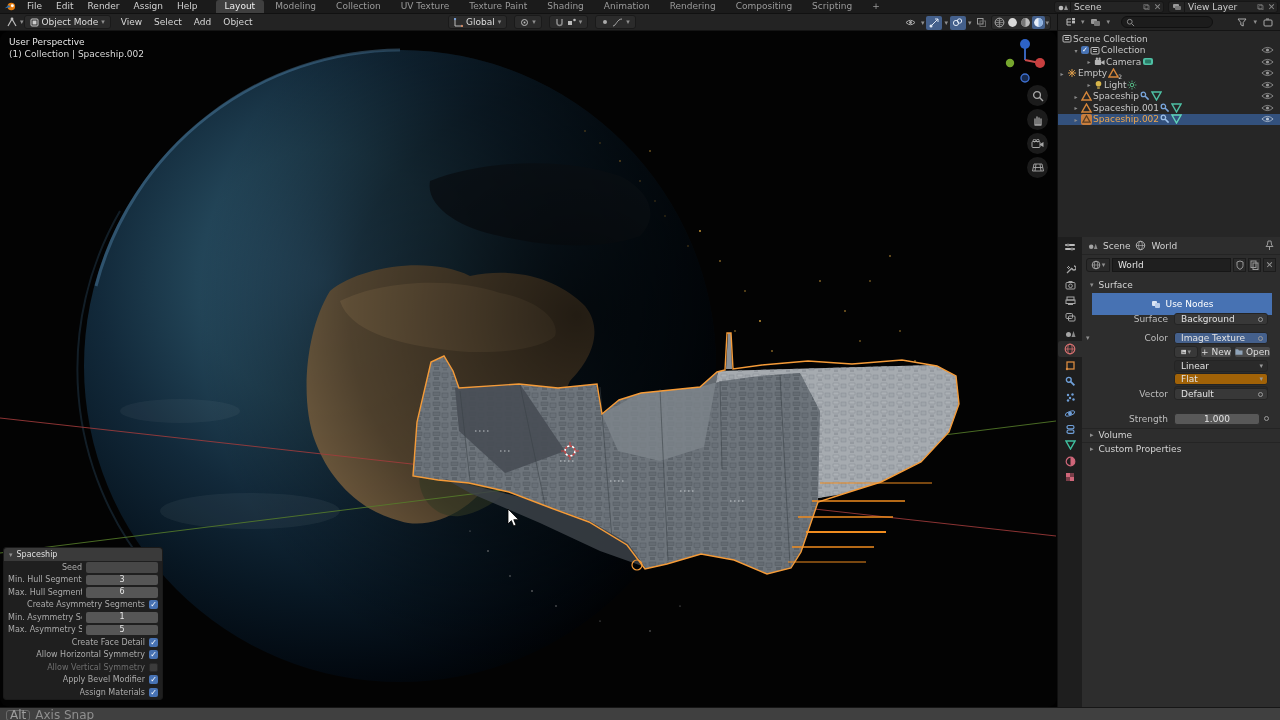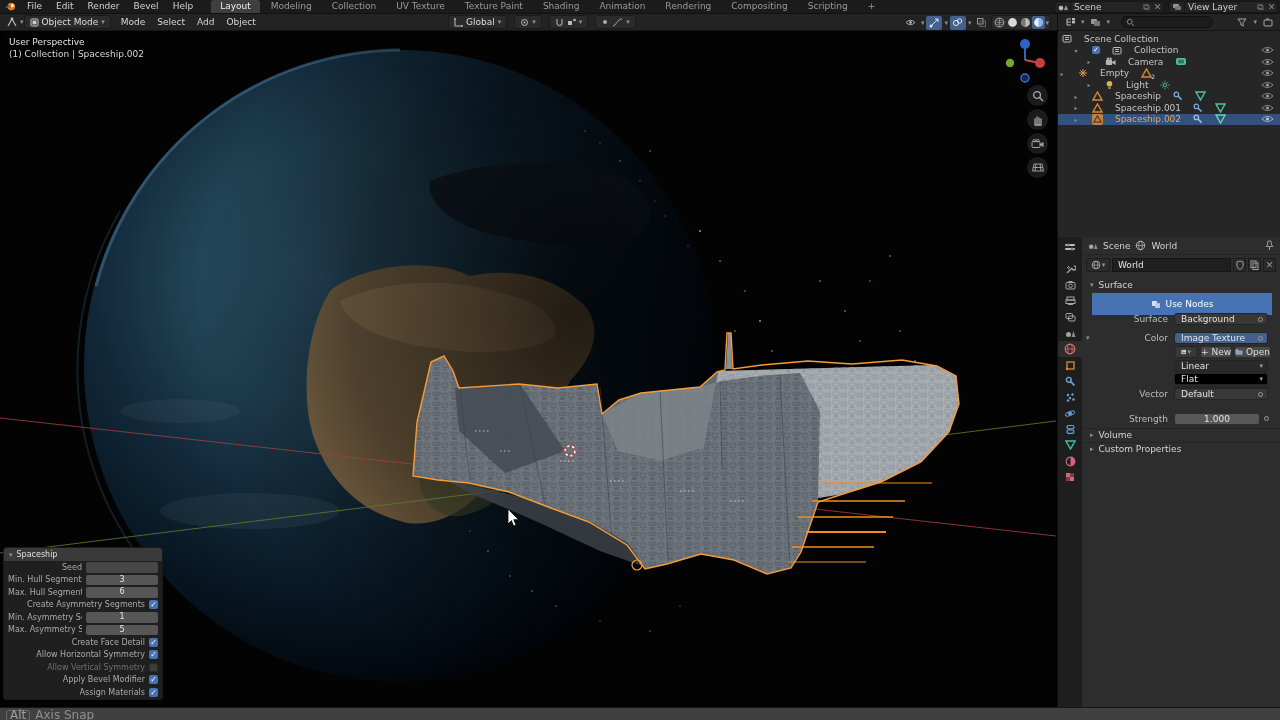--- a/index.html
+++ b/index.html
@@ -58,21 +58,21 @@
   .cb.on { background:#4772b3; color:#fff; font-size:8px; line-height:9px; text-align:center; }
   .cb.off { background:#3c3c3c; border:1px solid #2a2a2a; }
 
   
   .right { flex:1; display:flex; flex-direction:column; border-left:1px solid #101010; }
   .outliner-header { height:17px; background:#232323; border-bottom:1px solid #141414;
     display:flex; align-items:center; gap:3px; padding:0 4px; flex:none; }
   .searchbox { width:92px; height:12px; background:#1c1c1c; border:1px solid #101010; border-radius:6px;
     display:flex; align-items:center; padding:0 4px; gap:3px; margin-left:8px; }
   .outliner { height:206px; background:#262626; padding-top:2px; flex:none; position:relative; }
-  .orow { height:11.5px; display:flex; align-items:center; gap:12px; padding-right:6px; position:relative; }
+  .orow { height:11.5px; display:flex; align-items:center; gap:1px; padding-right:6px; position:relative; }
   .orow .tw { width:8px; text-align:center; color:#8b8b8b; font-size:6px; flex:none; }
   .orow .olabel { color:#c6c6c6; }
   .orow.selected { background:#33517d; }
   .orow.selected .olabel { color:#eda64f; }
   .orow .eye { margin-left:auto; }
   .meshchip { width:11px; height:11px; display:flex; align-items:center; justify-content:center; border-radius:2px; }
   .meshchip.active { background:#c87e3e; }
   .badge2 { position:relative; }
   .badge2 .n { position:absolute; right:-3px; bottom:-2px; font-size:6px; color:#ddd; }
 
@@ -114,21 +114,21 @@
 
 <div class="topbar">
   <svg class="blender-logo" viewBox="0 0 16 12">
       <circle cx="9" cy="6" r="4.6" fill="#e87d0d"></circle>
       <circle cx="10.3" cy="5" r="1.8" fill="#fff"></circle>
       <path d="M1 8 L6 4 L8 7 Z" fill="#2a6fb0"></path>
     </svg>
   <span class="menu">File</span>
   <span class="menu">Edit</span>
   <span class="menu">Render</span>
-  <span class="menu">Bevel</span>
+  <span class="menu">Assign</span>
   <span class="menu">Help</span>
   <span style="width:8px"></span>
   <span class="ws active">Layout</span>
   <span class="ws">Modeling</span>
   <span class="ws">Collection</span>
   <span class="ws">UV Texture</span>
   <span class="ws">Texture Paint</span>
   <span class="ws">Shading</span>
   <span class="ws">Animation</span>
   <span class="ws">Rendering</span>
@@ -174,21 +174,21 @@
         </span>
       <span class="caret">▾</span>
       <div class="pill">
         <svg width="9" height="9" viewBox="0 0 9 9">
             <rect x="1" y="1" width="7" height="7" rx="1" fill="none" stroke="#ccc"></rect>
             <rect x="2.5" y="2.5" width="4" height="4" fill="#ccc"></rect>
           </svg>
         <span>Object Mode</span>
         <span class="caret">▾</span>
       </div>
-      <span class="hbtn">Mode</span>
+      <span class="hbtn">View</span>
       <span class="hbtn">Select</span>
       <span class="hbtn">Add</span>
       <span class="hbtn">Object</span>
 
       <div class="hgroup-mid">
         <div class="pill">
           <svg width="9" height="9" viewBox="0 0 9 9">
               <path d="M1 8 L8 8 M1 8 L1 1" stroke="#bbb" fill="none"></path>
               <circle cx="1" cy="1" r="1.2" fill="#7aa0d8"></circle>
               <circle cx="8" cy="8" r="1.2" fill="#c86"></circle>
@@ -865,21 +865,21 @@
         </div>
 
         <div class="prow" style="top:122px">
           <span class="plabel"></span>
           <div class="wid enum" style="width:94px;background:#2a2a2a">
             <span>Linear</span>
           </div>
         </div>
         <div class="prow" style="top:135px">
           <span class="plabel"></span>
-          <div class="wid enum" style="width:94px;background:#000000">
+          <div class="wid enum" style="width:94px;background:#a16207">
             <span>Flat</span>
           </div>
         </div>
         <div class="prow" style="top:148px">
           <span class="plabel"></span>
           <div class="wid enum" style="width:94px;background:#2a2a2a">
             <span>Repeat</span>
           </div>
         </div>
 

